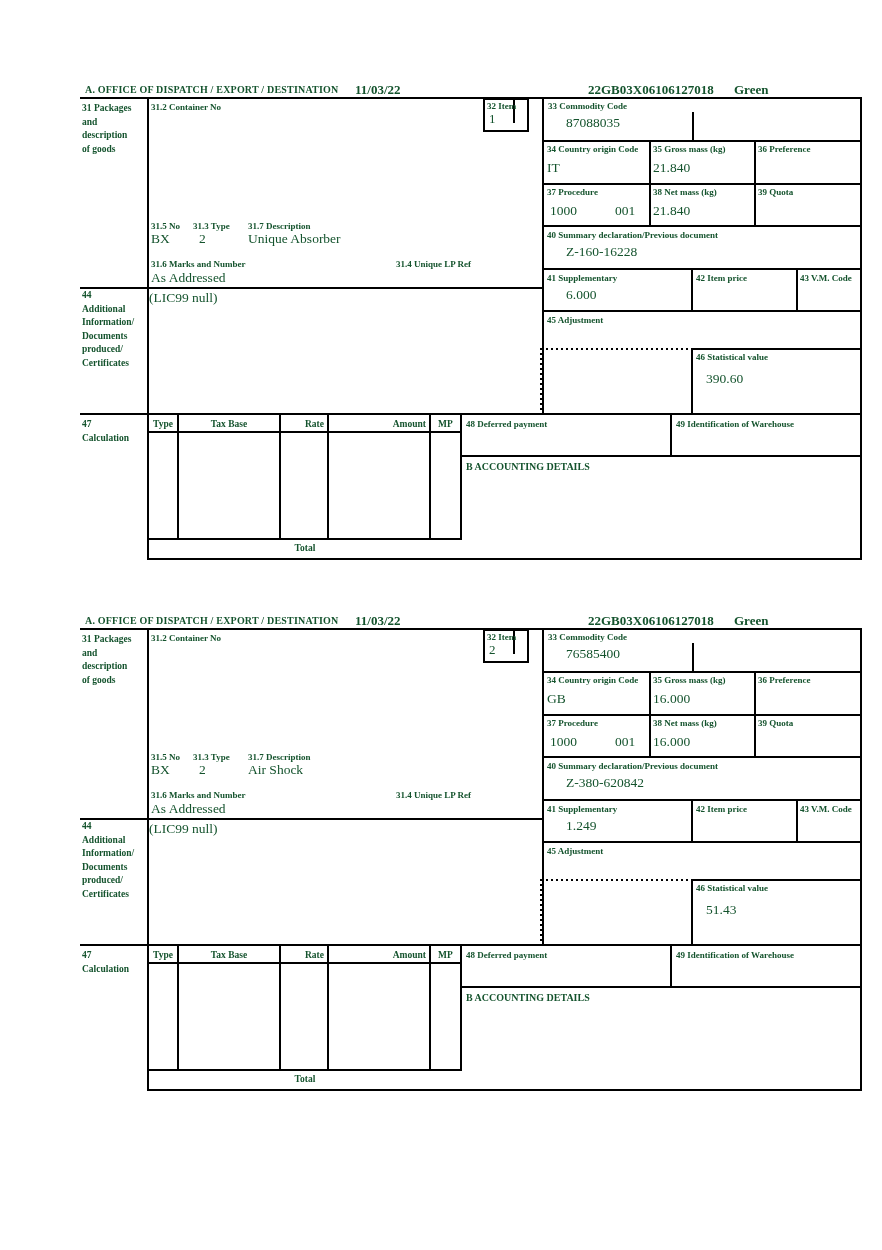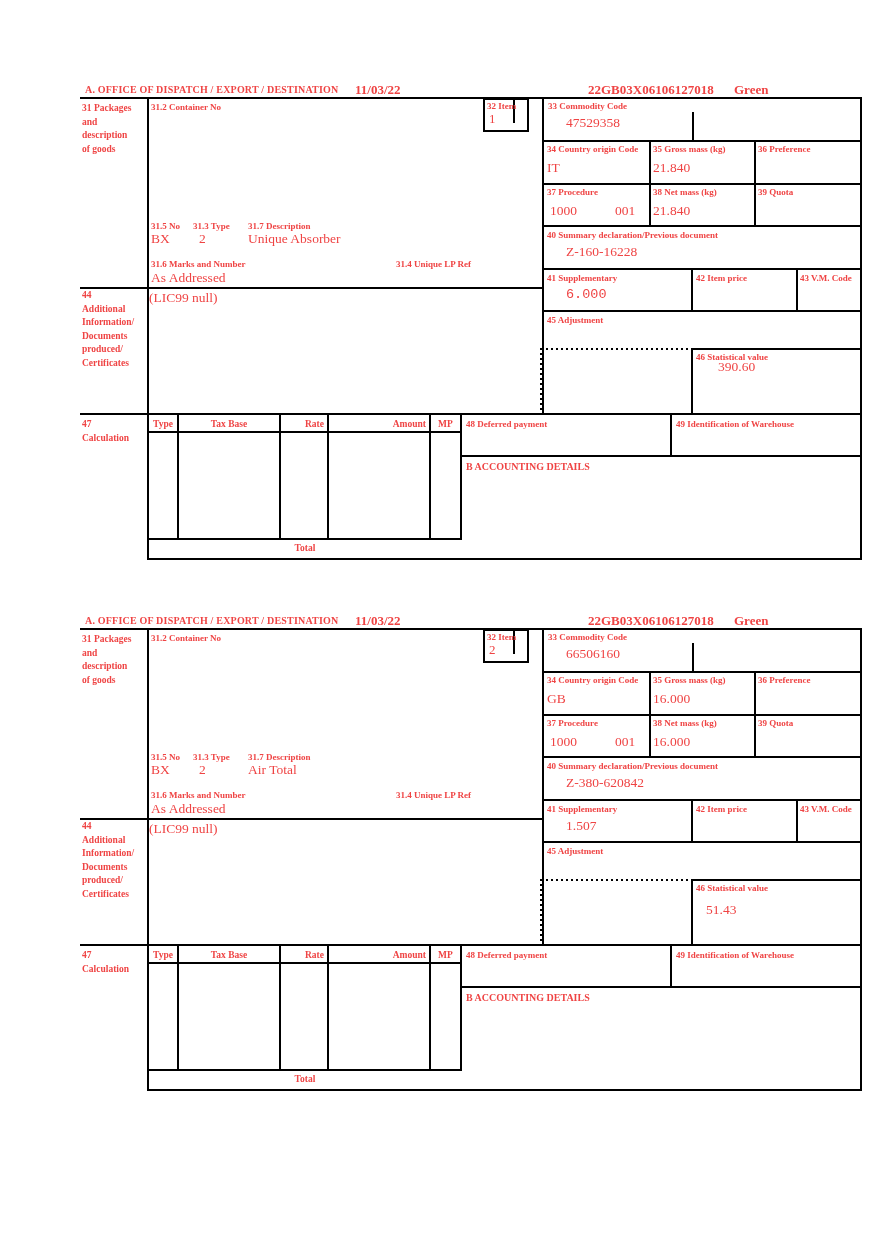--- a/index.html
+++ b/index.html
@@ -1,17 +1,17 @@
 <!DOCTYPE html>
 <html><head>
 <meta charset="utf-8">
 <style>
   html,body{margin:0;padding:0;background:#fff;}
   .page{position:relative;width:882px;height:1250px;background:#fff;overflow:hidden;
-        font-family:"Liberation Serif","DejaVu Serif",serif;color:#ef4444;}
+        font-family:"Liberation Serif","DejaVu Serif",serif;color:#14532d;}
   .blk{position:absolute;left:0;width:882px;height:480px;}
   .grid{position:absolute;left:0;top:0;}
   .t{position:absolute;white-space:nowrap;}
   .l{font-size:9px;font-weight:700;line-height:10px;}
   .l2{font-size:9.5px;font-weight:700;line-height:13.5px;}
   .v{font-size:13.5px;font-weight:400;line-height:15px;}
   .v13{font-size:13px;font-weight:400;line-height:14px;}
   .hb{font-size:13px;font-weight:700;line-height:14px;text-align:center;}
   .ob{font-size:10px;font-weight:700;letter-spacing:.2px;line-height:12px;}
   .acc{font-size:10px;font-weight:700;line-height:12px;}
@@ -73,41 +73,41 @@
       <div>31 Packages</div>
       <div>and</div>
       <div>description</div>
       <div>of goods</div>
     </div>
     <div class="t l" style="left:151px;top:20px;">31.2 Container No</div>
     <div class="t l" style="left:487px;top:19px;">32 Item</div>
     <div class="t v13" style="left:489px;top:30px;">1</div>
 
     <div class="t l" style="left:548px;top:19px;">33 Commodity Code</div>
-    <div class="t v" style="left:566px;top:33px;">47529358</div>
+    <div class="t v" style="left:566px;top:33px;">87088035</div>
     <div class="t l" style="left:547px;top:62px;">34 Country origin Code</div>
     <div class="t v" style="left:547px;top:78px;">IT</div>
     <div class="t l" style="left:653px;top:62px;">35 Gross mass (kg)</div>
     <div class="t v" style="left:653px;top:78px;">21.840</div>
     <div class="t l" style="left:758px;top:62px;">36 Preference</div>
     <div class="t l" style="left:547px;top:105px;">37 Procedure</div>
     <div class="t v" style="left:550px;top:121px;">1000</div>
     <div class="t v" style="left:615px;top:121px;">001</div>
     <div class="t l" style="left:653px;top:105px;">38 Net mass (kg)</div>
     <div class="t v" style="left:653px;top:121px;">21.840</div>
     <div class="t l" style="left:758px;top:105px;">39 Quota</div>
     <div class="t l" style="left:547px;top:148px;">40 Summary declaration/Previous document</div>
     <div class="t v" style="left:566px;top:162px;">Z-160-16228</div>
     <div class="t l" style="left:547px;top:191px;">41 Supplementary</div>
-    <div class="t v" style="left:566px;top:205px;font-family:Liberation Mono, monospace;">6.000</div>
+    <div class="t v" style="left:566px;top:205px;">6.000</div>
     <div class="t l" style="left:696px;top:191px;">42 Item price</div>
     <div class="t l" style="left:800px;top:191px;">43 V.M. Code</div>
     <div class="t l" style="left:547px;top:233px;">45 Adjustment</div>
     <div class="t l" style="left:696px;top:270px;">46 Statistical value</div>
-    <div class="t v" style="left:706px;top:277px;margin-left:12px;">390.60</div>
+    <div class="t v" style="left:706px;top:289px;">390.60</div>
 
     <div class="t l" style="left:151px;top:139px;">31.5 No</div>
     <div class="t l" style="left:193px;top:139px;">31.3 Type</div>
     <div class="t l" style="left:248px;top:139px;">31.7 Description</div>
     <div class="t v" style="left:151px;top:149px;">BX</div>
     <div class="t v" style="left:199px;top:149px;">2</div>
     <div class="t v" style="left:248px;top:149px;">Unique Absorber</div>
     <div class="t l" style="left:151px;top:177px;">31.6 Marks and Number</div>
     <div class="t l" style="left:396px;top:177px;">31.4 Unique LP Ref</div>
     <div class="t v" style="left:151px;top:188px;">As Addressed</div>
@@ -186,48 +186,48 @@
       <div>31 Packages</div>
       <div>and</div>
       <div>description</div>
       <div>of goods</div>
     </div>
     <div class="t l" style="left:151px;top:20px;">31.2 Container No</div>
     <div class="t l" style="left:487px;top:19px;">32 Item</div>
     <div class="t v13" style="left:489px;top:30px;">2</div>
 
     <div class="t l" style="left:548px;top:19px;">33 Commodity Code</div>
-    <div class="t v" style="left:566px;top:33px;">66506160</div>
+    <div class="t v" style="left:566px;top:33px;">76585400</div>
     <div class="t l" style="left:547px;top:62px;">34 Country origin Code</div>
     <div class="t v" style="left:547px;top:78px;">GB</div>
     <div class="t l" style="left:653px;top:62px;">35 Gross mass (kg)</div>
     <div class="t v" style="left:653px;top:78px;">16.000</div>
     <div class="t l" style="left:758px;top:62px;">36 Preference</div>
     <div class="t l" style="left:547px;top:105px;">37 Procedure</div>
     <div class="t v" style="left:550px;top:121px;">1000</div>
     <div class="t v" style="left:615px;top:121px;">001</div>
     <div class="t l" style="left:653px;top:105px;">38 Net mass (kg)</div>
     <div class="t v" style="left:653px;top:121px;">16.000</div>
     <div class="t l" style="left:758px;top:105px;">39 Quota</div>
     <div class="t l" style="left:547px;top:148px;">40 Summary declaration/Previous document</div>
     <div class="t v" style="left:566px;top:162px;">Z-380-620842</div>
     <div class="t l" style="left:547px;top:191px;">41 Supplementary</div>
-    <div class="t v" style="left:566px;top:205px;">1.507</div>
+    <div class="t v" style="left:566px;top:205px;">1.249</div>
     <div class="t l" style="left:696px;top:191px;">42 Item price</div>
     <div class="t l" style="left:800px;top:191px;">43 V.M. Code</div>
     <div class="t l" style="left:547px;top:233px;">45 Adjustment</div>
     <div class="t l" style="left:696px;top:270px;">46 Statistical value</div>
     <div class="t v" style="left:706px;top:289px;">51.43</div>
 
     <div class="t l" style="left:151px;top:139px;">31.5 No</div>
     <div class="t l" style="left:193px;top:139px;">31.3 Type</div>
     <div class="t l" style="left:248px;top:139px;">31.7 Description</div>
     <div class="t v" style="left:151px;top:149px;">BX</div>
     <div class="t v" style="left:199px;top:149px;">2</div>
-    <div class="t v" style="left:248px;top:149px;">Air Total</div>
+    <div class="t v" style="left:248px;top:149px;">Air Shock</div>
     <div class="t l" style="left:151px;top:177px;">31.6 Marks and Number</div>
     <div class="t l" style="left:396px;top:177px;">31.4 Unique LP Ref</div>
     <div class="t v" style="left:151px;top:188px;">As Addressed</div>
 
     <div class="t l2" style="left:82px;top:207px;">
       <div>44</div>
       <div>Additional</div>
       <div>Information/</div>
       <div>Documents</div>
       <div>produced/</div>

